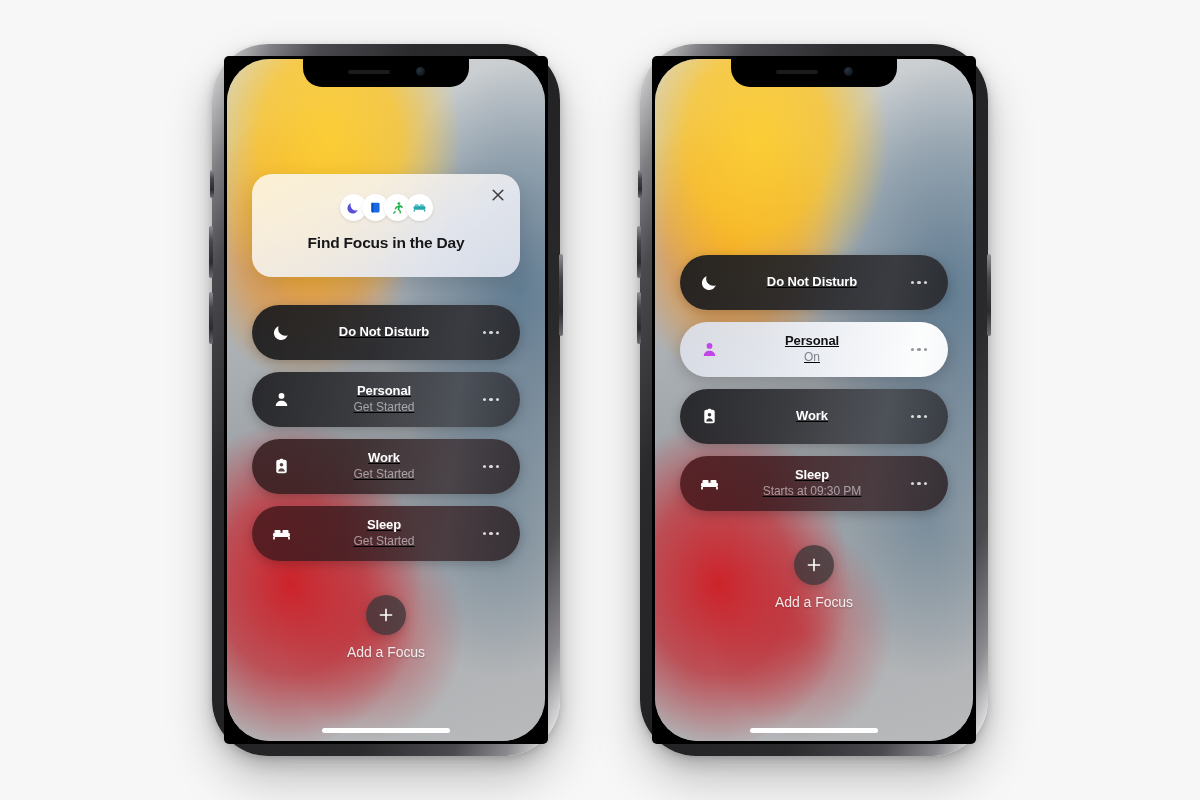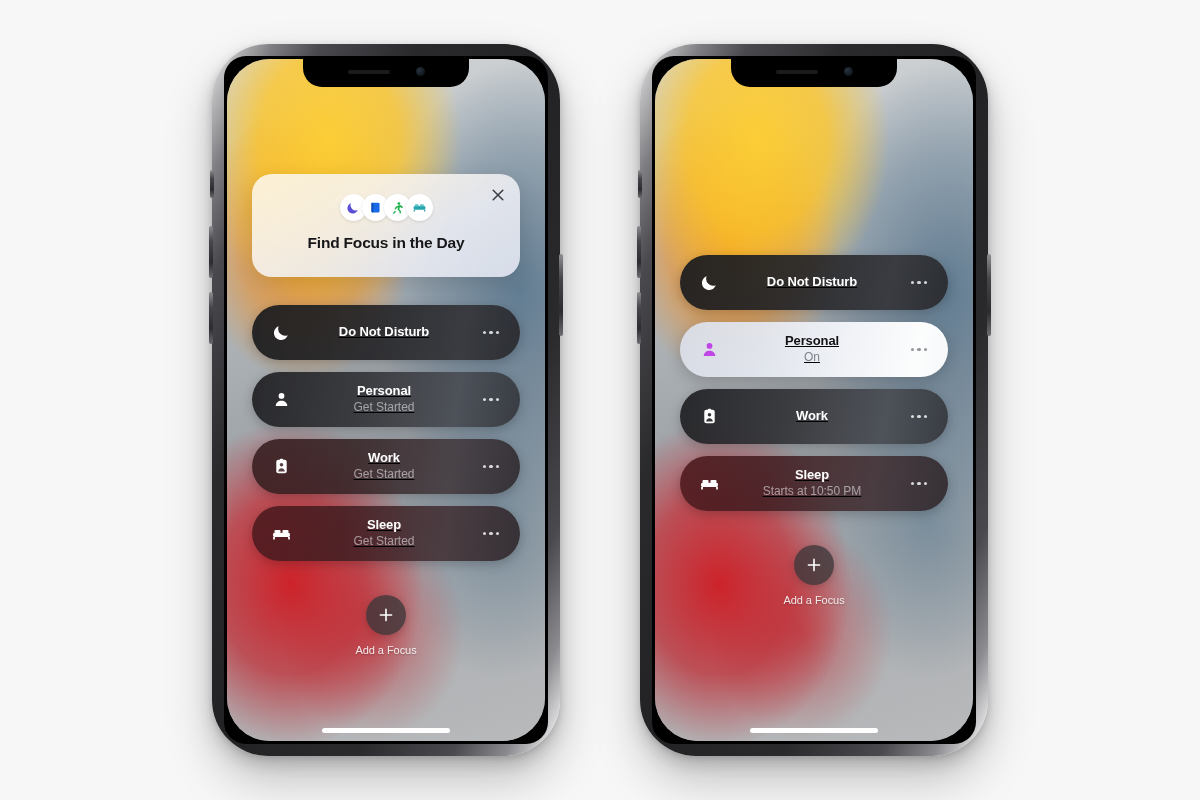--- a/index.html
+++ b/index.html
@@ -43,21 +43,21 @@
       0 24px 48px rgba(0,0,0,0.22),
       0 8px 18px rgba(0,0,0,0.16),
       0 2px 6px rgba(0,0,0,0.12);
     flex: none;
   }
 
   .phone-inner {
     position: relative;
     width: 100%;
     height: 100%;
-    border-radius: 22px;
+    border-radius: 5px;
     background: #000;
     padding: 3px;
     overflow: hidden;
   }
 
   .screen {
     position: relative;
     width: 100%;
     height: 100%;
     border-radius: 43px;
@@ -327,21 +327,21 @@
     border-radius: 50%;
     background: rgba(58,54,56,0.78);
     display: flex;
     align-items: center;
     justify-content: center;
     box-shadow: 0 2px 8px rgba(0,0,0,0.18);
   }
   .add-circle svg { display: block; }
   .add-label {
     margin-top: 9px;
-    font-size: 11px;
+    font-size: 14px;
     color: rgba(255,255,255,0.88);
     letter-spacing: -0.05px;
     text-shadow: 0 1px 2px rgba(0,0,0,0.25);
   }
 
   
   .home-indicator {
     position: absolute;
     bottom: 8px;
     left: 50%;
@@ -589,21 +589,21 @@
                 <svg width="21" height="19" viewBox="0 0 20 16">
                   <rect x="2" y="7.4" width="16" height="4" rx="1.4" fill="#ffffff"></rect>
                   <rect x="3.3" y="4.6" width="5.8" height="3" rx="1.1" fill="#ffffff"></rect>
                   <rect x="10.9" y="4.6" width="5.8" height="3" rx="1.1" fill="#ffffff"></rect>
                   <rect x="2" y="11.2" width="1.7" height="2.6" rx="0.6" fill="#ffffff"></rect>
                   <rect x="16.3" y="11.2" width="1.7" height="2.6" rx="0.6" fill="#ffffff"></rect>
                 </svg>
               </span>
               <span class="card-labels">
                 <span class="card-title">Sleep</span>
-                <span class="card-sub">Starts at 10:50 PM</span>
+                <span class="card-sub">Starts at 09:30 PM</span>
               </span>
               <span class="card-more">
                 <i></i>
                   <i></i>
                   <i></i>
               </span>
             </div>
 
           </div>
 

